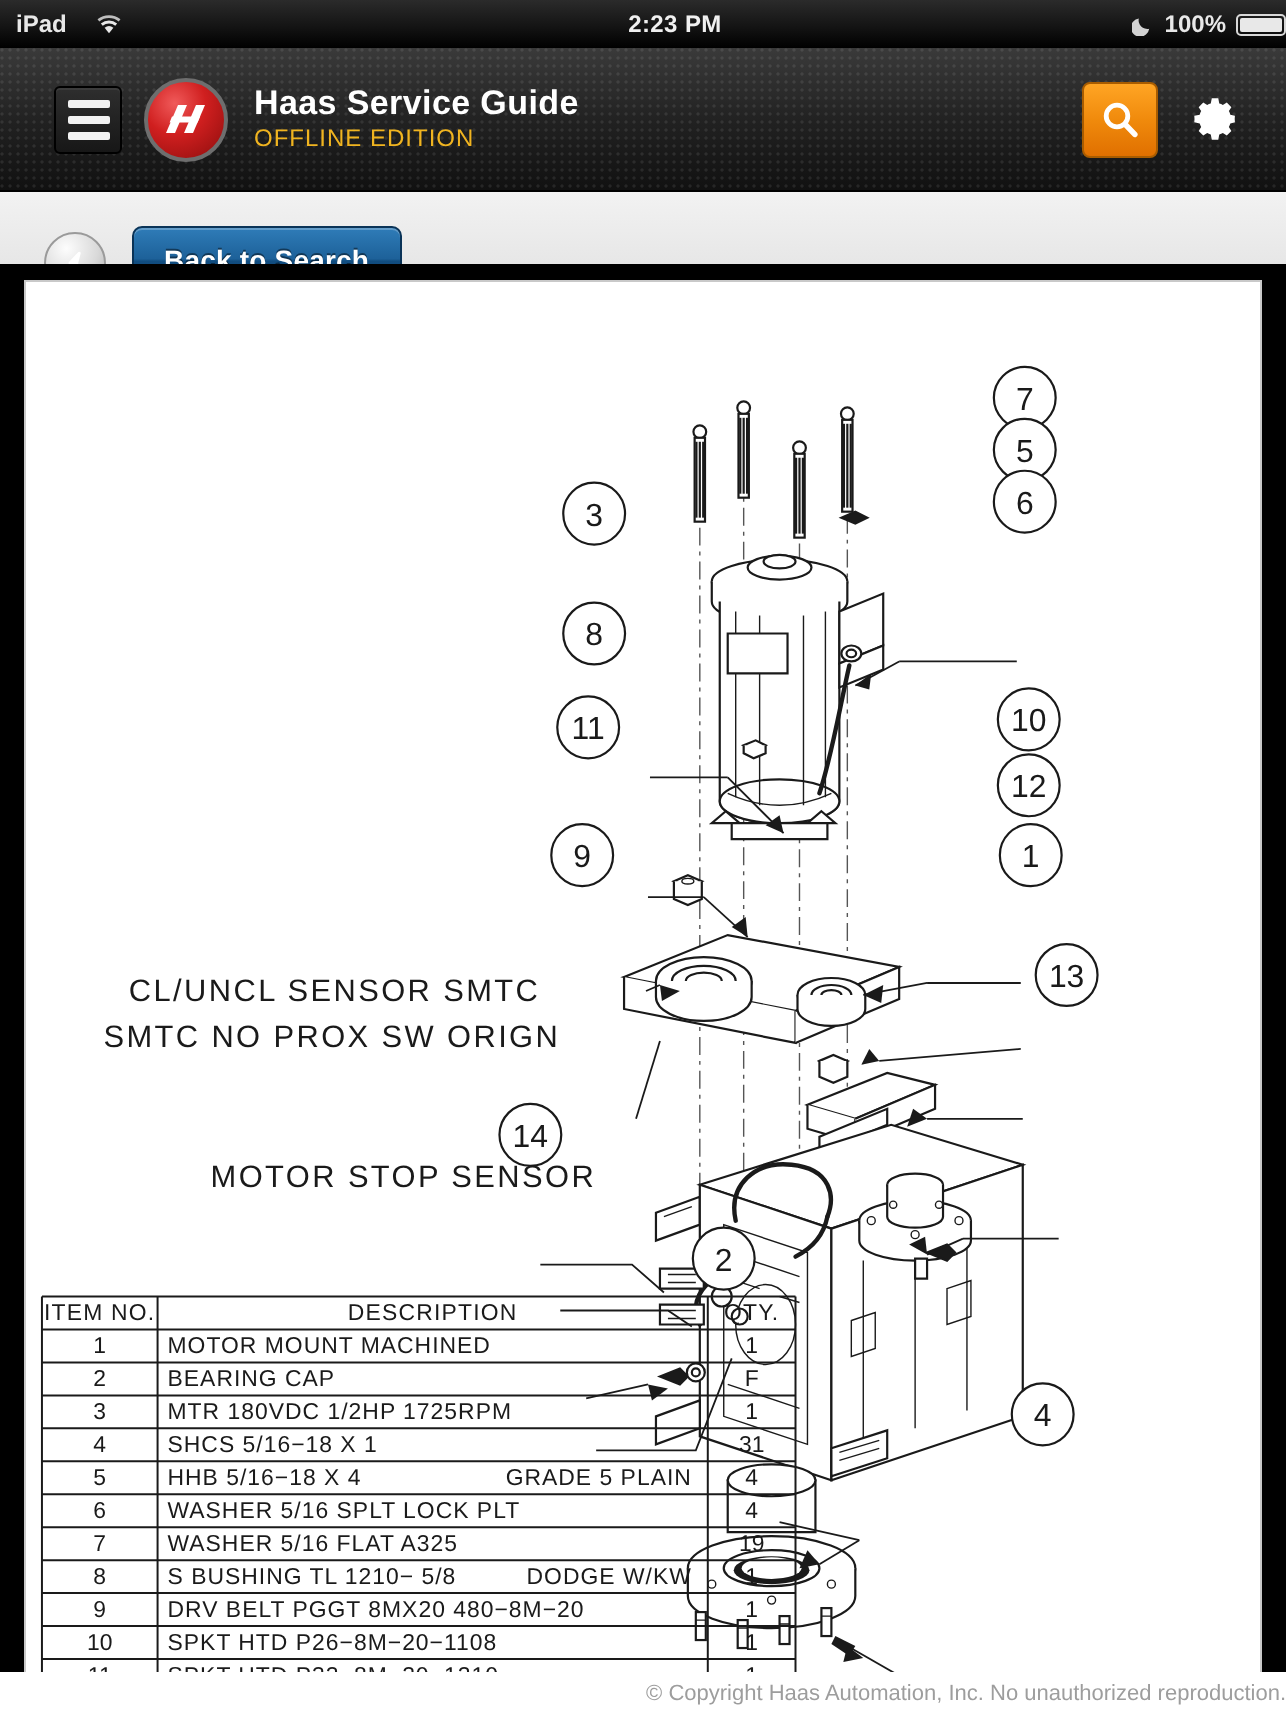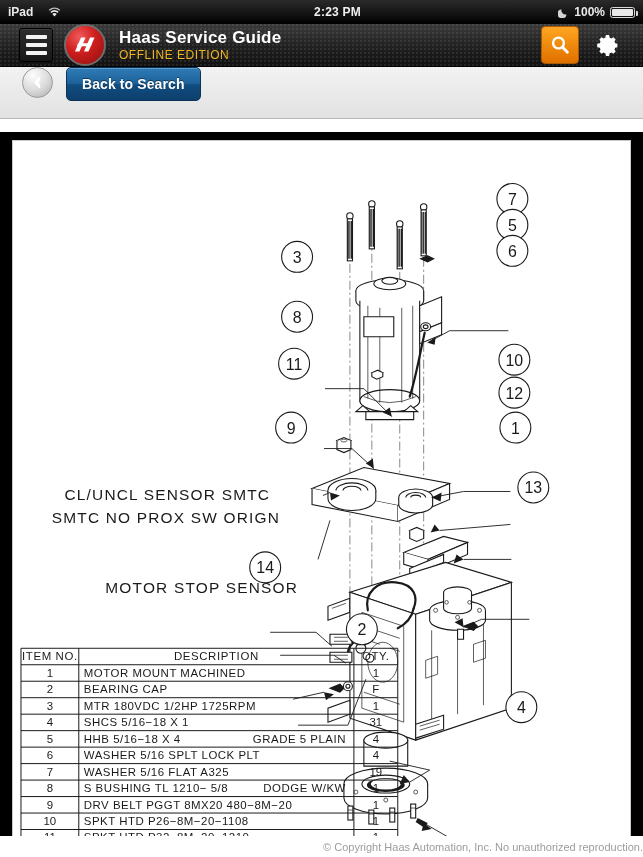--- a/index.html
+++ b/index.html
@@ -16,44 +16,45 @@
     display: flex; align-items: center;
     color: #e8e8e8; font-size: 12px; position: relative;
   }
   .sb-left { display: flex; align-items: center; gap: 15px; padding-left: 8px; }
   .sb-center {
     position: absolute; left: 0; right: 0; text-align: center;
     font-size: 12px; font-weight: bold; color: #f0f0f0; letter-spacing: .2px; margin-left: 32px;
   }
   .sb-right {
     margin-left: auto; display: flex; align-items: center;
-    gap: 5px; padding-right: 8px; position: relative; z-index: 2;
+    gap: 5px; padding-right: 0; position: relative; z-index: 2;
   }
   .sb-label { font-size: 12px; font-weight: bold; }
   .wifi-ico svg, .moon-ico svg { display: block; }
   .battery {
     width: 25px; height: 11px; border: 1px solid #d8d8d8;
     border-radius: 2.5px; position: relative; padding: 1px;
   }
   .battery::after {
     content: ""; position: absolute; right: -3.5px; top: 3px;
     width: 2px; height: 5px; background: #d8d8d8; border-radius: 0 1px 1px 0;
   }
   .battery i { display: block; height: 100%; width: 100%; background: #e8e8e8; border-radius: 1px; }
 
   
   .appbar {
-    height: 43px; width: 100%; display: flex; align-items: center;
+    height: 72px; width: 100%; display: flex; align-items: center;
     background-color: #1b1b1b;
     background-image:
       radial-gradient(circle at 1px 1px, rgba(255,255,255,.085) 0.7px, transparent 0.9px),
       linear-gradient(to bottom, #3a3a3a 0%, #222 50%, #111 100%);
     background-size: 4px 4px, 100% 100%;
     border-bottom: 1px solid #000;
     position: relative;
+    padding-left: 8px;
   }
   .hamburger {
     width: 34px; height: 34px; margin-left: 19px; border-radius: 3px;
     background: linear-gradient(to bottom, #2e2e2e, #171717);
     border: 1px solid #000;
     display: flex; flex-direction: column; justify-content: center;
     align-items: center; gap: 4px; box-shadow: 0 1px 0 rgba(255,255,255,.07) inset;
   }
   .hamburger span {
     display: block; width: 21px; height: 4px; background: #f2f2f2; border-radius: 1px;
@@ -76,21 +77,21 @@
     border: 1px solid #a85c00;
     display: flex; align-items: center; justify-content: center;
   }
   .btn-gear {
     width: 38px; height: 38px; border-radius: 4px;
     display: flex; align-items: center; justify-content: center;
   }
 
   
   .toolbar {
-    height: 52px; width: 100%; display: flex; align-items: flex-start;
+    height: 52px; width: 100%; display: flex; align-items: flex-end;
     background: linear-gradient(to bottom, #f2f2f2, #e2e2e2);
     border-bottom: 1px solid #b9b9b9; padding-left: 22px; gap: 13px;
   }
   .back-circle {
     width: 31px; height: 31px; border-radius: 50%;
     background: radial-gradient(circle at 35% 25%, #fdfdfd 0%, #d9d9d9 55%, #a9a9a9 100%);
     border: 1px solid #9a9a9a;
     display: flex; align-items: center; justify-content: center;
   }
   .back-circle svg { display: block; }

